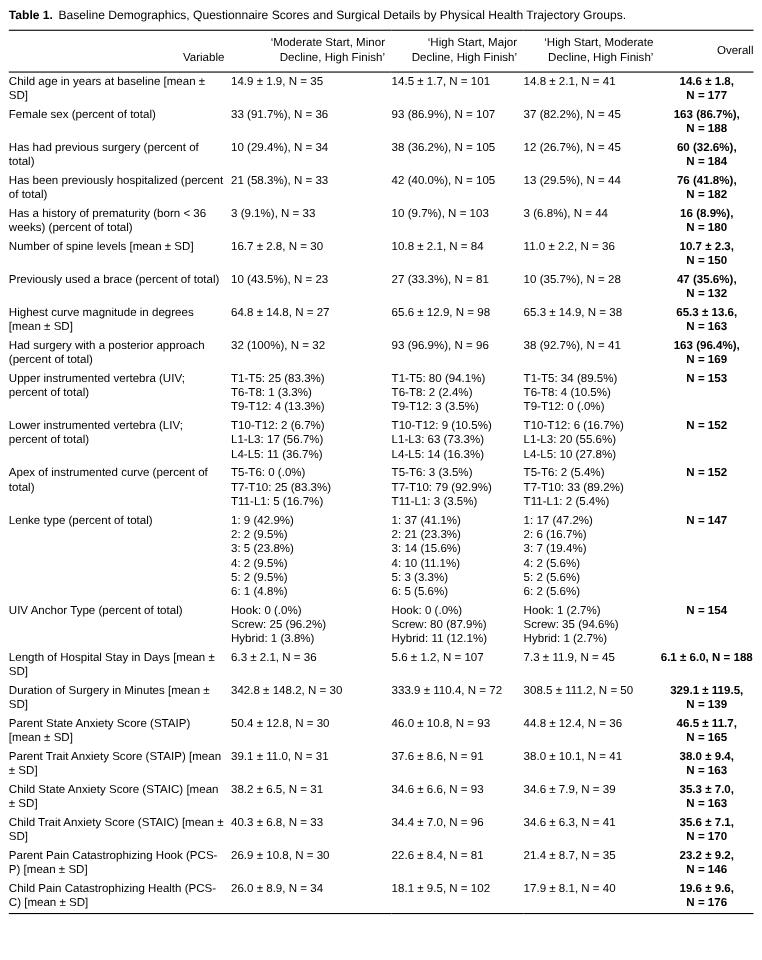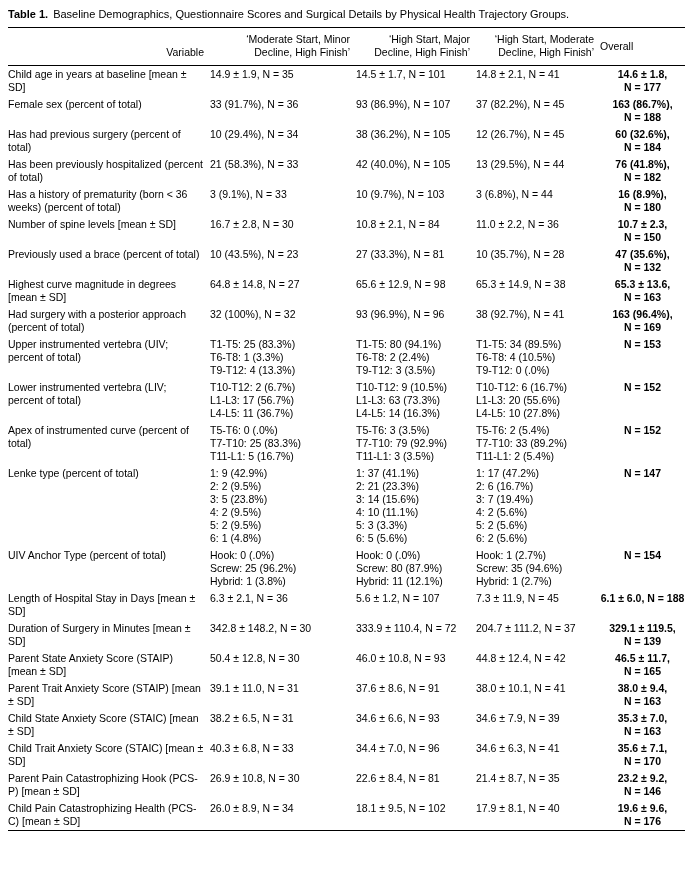--- a/index.html
+++ b/index.html
@@ -44,21 +44,21 @@
     font-size: 10.5px;
     line-height: 13px;
     text-align: right;
     vertical-align: bottom;
     padding: 5px 6px 6px 0;
     border-top: 1px solid #000000;
     border-bottom: 1px solid #000000;
     color: #000000;
   }
   thead th.h-ov {
-    text-align: left;
+    text-align: right;
     vertical-align: middle;
     padding-right: 0;
   }
   tbody td {
     font-size: 10.5px;
     line-height: 13px;
     vertical-align: top;
     text-align: left;
     padding: 2px 6px 2px 0;
     white-space: pre-line;
@@ -260,29 +260,29 @@
     <td>6.3 ± 2.1, N = 36</td>
     <td>5.6 ± 1.2, N = 107</td>
     <td>7.3 ± 11.9, N = 45</td>
     <td class="ov">6.1 ± 6.0, N&nbsp;=&nbsp;188</td>
   </tr>
 
   <tr>
     <td class="var">Duration of Surgery in Minutes [mean ± SD]</td>
     <td>342.8 ± 148.2, N = 30</td>
     <td>333.9 ± 110.4, N = 72</td>
-    <td>204.7 ± 111.2, N = 37</td>
+    <td>308.5 ± 111.2, N = 50</td>
     <td class="ov">329.1 ± 119.5, N&nbsp;=&nbsp;139</td>
   </tr>
 
   <tr>
     <td class="var">Parent State Anxiety Score (STAIP) [mean ± SD]</td>
     <td>50.4 ± 12.8, N = 30</td>
     <td>46.0 ± 10.8, N = 93</td>
-    <td>44.8 ± 12.4, N = 42</td>
+    <td>44.8 ± 12.4, N = 36</td>
     <td class="ov">46.5 ± 11.7, N&nbsp;=&nbsp;165</td>
   </tr>
 
   <tr>
     <td class="var">Parent Trait Anxiety Score (STAIP) [mean ± SD]</td>
     <td>39.1 ± 11.0, N = 31</td>
     <td>37.6 ± 8.6, N = 91</td>
     <td>38.0 ± 10.1, N = 41</td>
     <td class="ov">38.0 ± 9.4, N&nbsp;=&nbsp;163</td>
   </tr>

